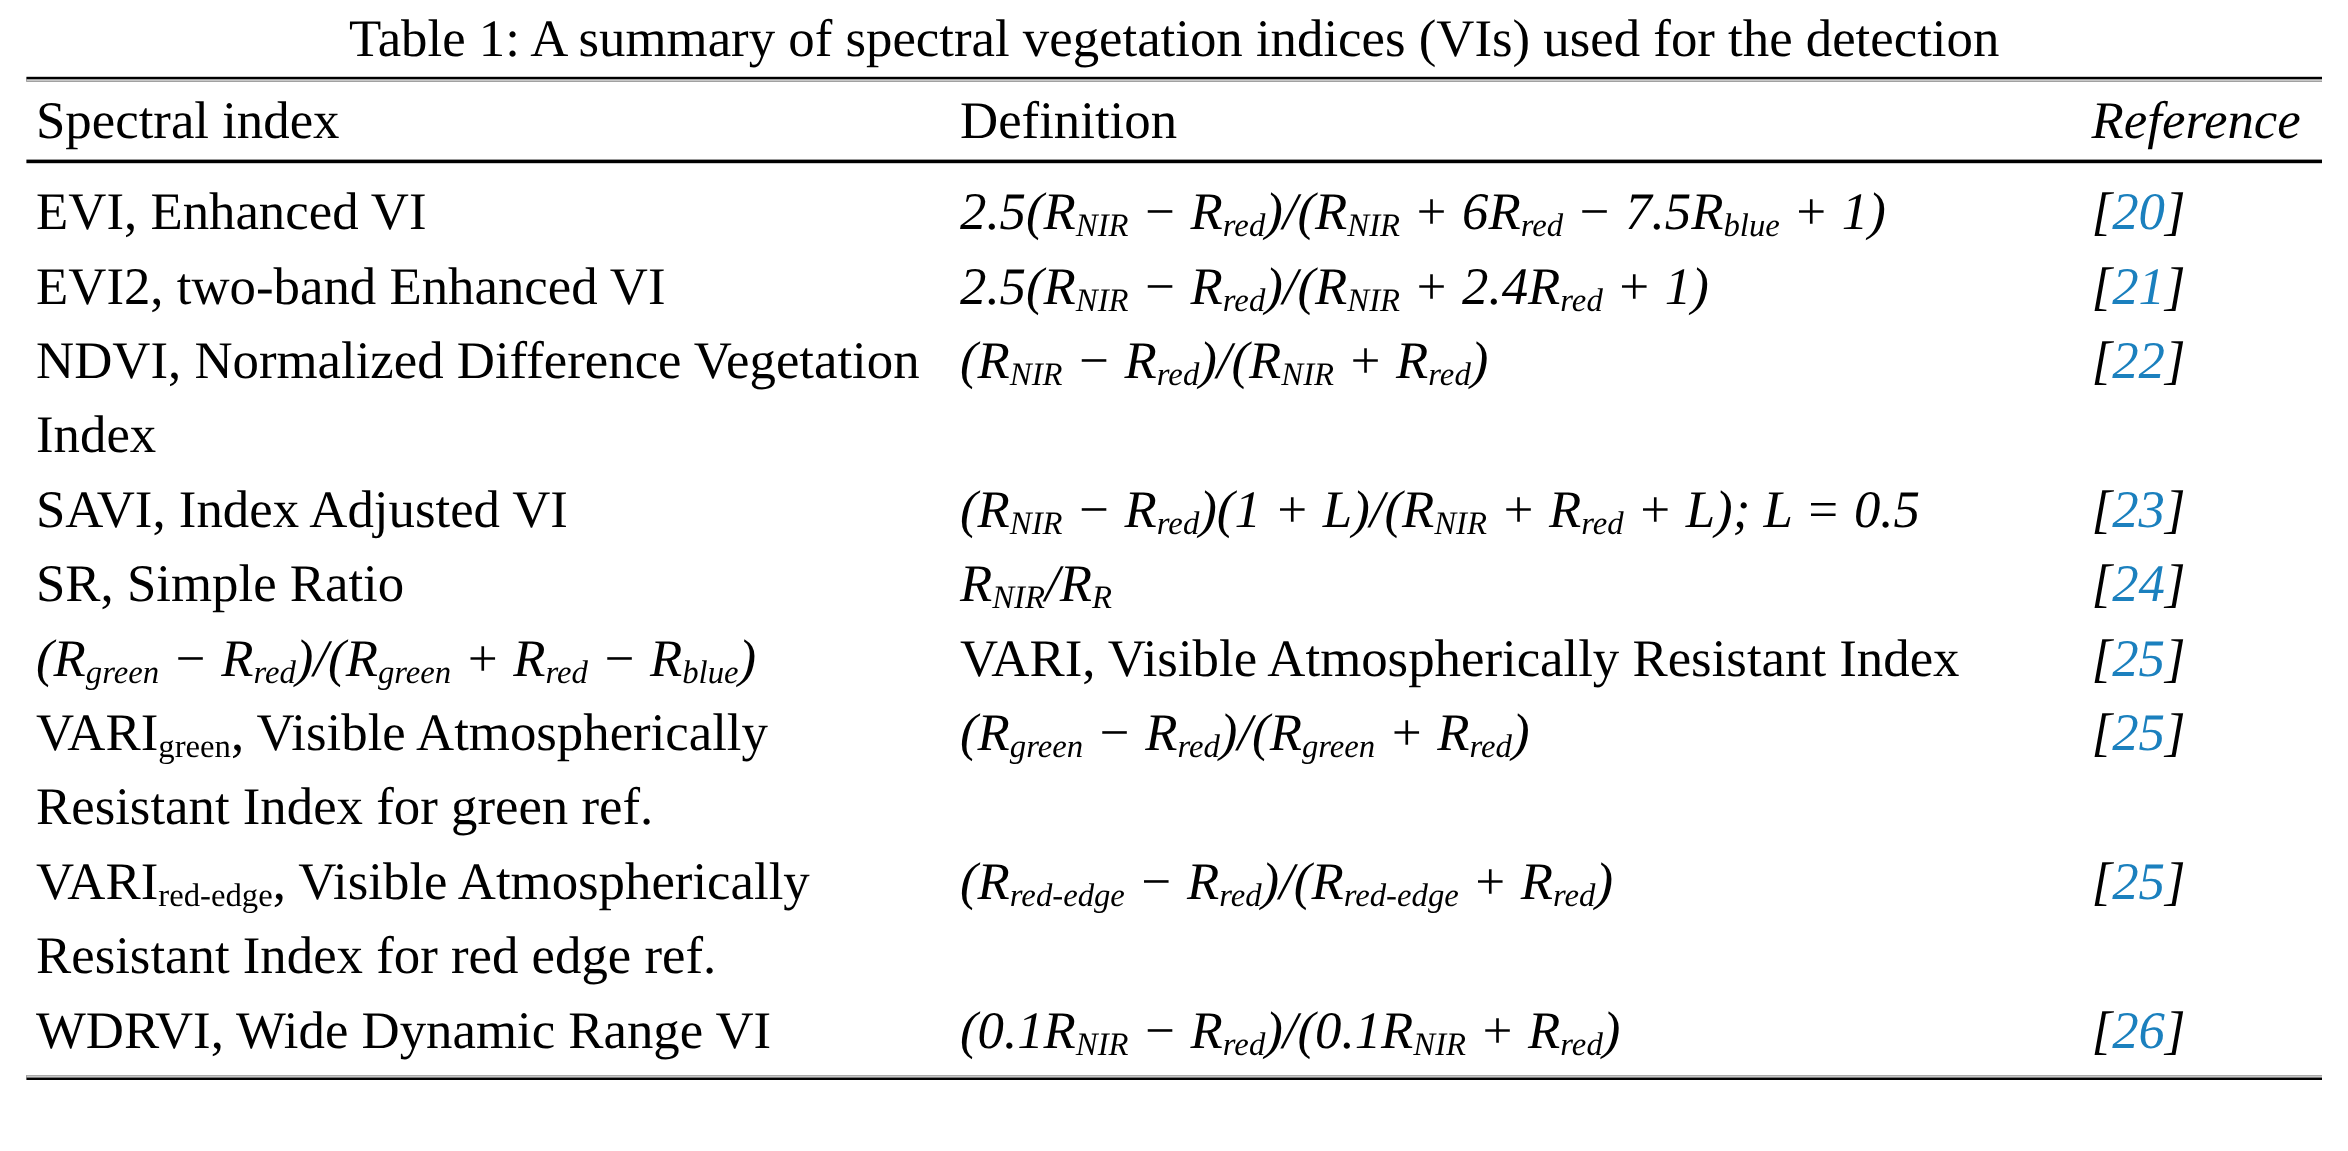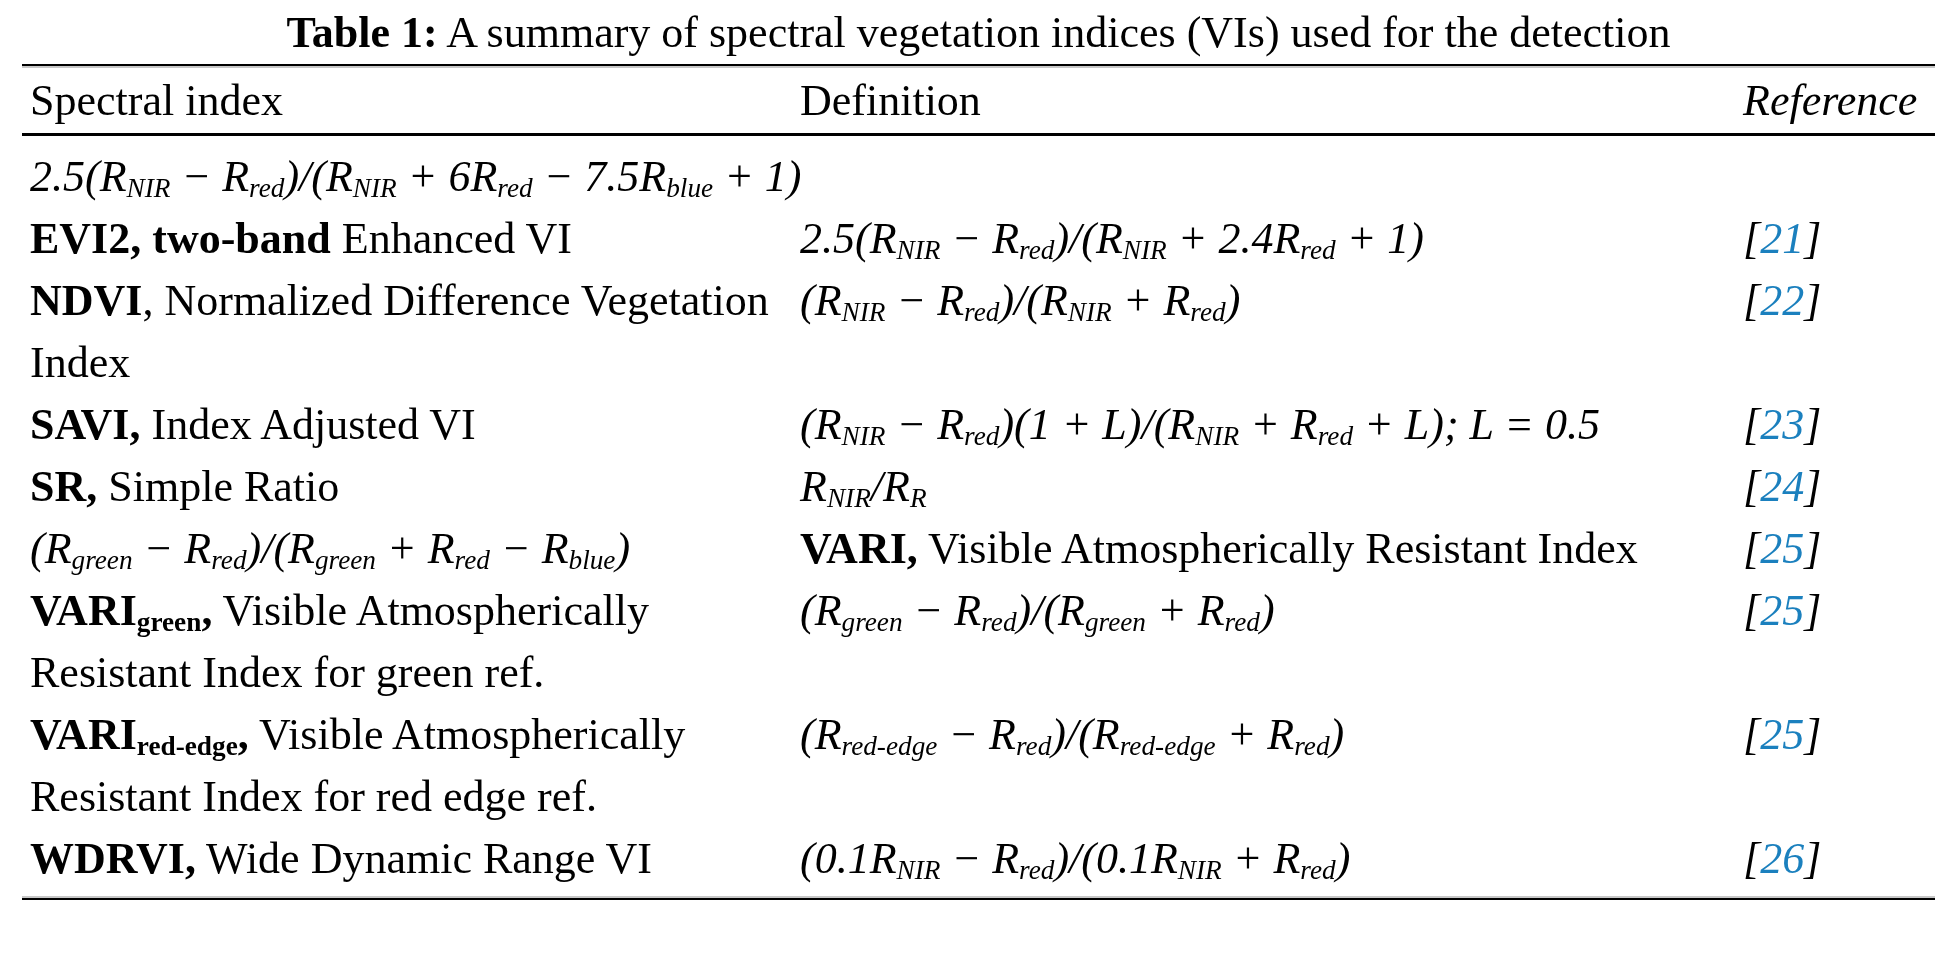--- a/index.html
+++ b/index.html
@@ -35,21 +35,21 @@
   .row .cell { font-size: 44px; line-height: 62px; }
   .cell.def, .cell.ref { white-space: nowrap; font-style: italic; }
   .cell.ref { padding-left: 6px; }
   sub {
     font-size: 0.62em;
     line-height: 0;
     vertical-align: baseline;
     position: relative;
     bottom: -0.22em;
   }
-  .seg-b { font-weight: bold; text-align: center; }
+  .seg-b { font-weight: normal; text-align: center; }
   .cite-num { color: var(--citation-blue, #1b80be); cursor: pointer; text-decoration: none; }
   .bk { color: #000; }
 </style>
 </head>
 <body>
 
 <div class="caption"><span class="seg-b">Table 1:</span><span>  A summary of spectral vegetation indices (VIs) used for the detection</span></div>
 
 <div class="table-wrap">
   <div class="rule-top"></div>
@@ -58,21 +58,23 @@
     <div class="cell">Spectral index</div>
     <div class="cell">Definition</div>
     <div class="cell ref">Reference</div>
   </div>
 
   <div class="rule-mid"></div>
 
   <div class="body-rows">
 
     <div class="grid-row row">
+      <div class="cell name"><span class="seg-b">EVI,</span><span> Enhanced VI</span></div>
       <div class="cell def"><span>2.5(R</span><sub>NIR</sub><span> − R</span><sub>red</sub><span>)/(R</span><sub>NIR</sub><span> + 6R</span><sub>red</sub><span> − 7.5R</span><sub>blue</sub><span> + 1)</span></div>
+      <div class="cell ref"><span class="bk">[</span><span class="cite-num">20</span><span class="bk">]</span></div>
     </div>
 
     <div class="grid-row row">
       <div class="cell name"><span class="seg-b">EVI2, two-band</span><span> Enhanced VI</span></div>
       <div class="cell def"><span>2.5(R</span><sub>NIR</sub><span> − R</span><sub>red</sub><span>)/(R</span><sub>NIR</sub><span> + 2.4R</span><sub>red</sub><span> + 1)</span></div>
       <div class="cell ref"><span class="bk">[</span><span class="cite-num">21</span><span class="bk">]</span></div>
     </div>
 
     <div class="grid-row row">
       <div class="cell name"><span class="seg-b">NDVI</span><span>, Normalized Difference Vegetation Index</span></div>

